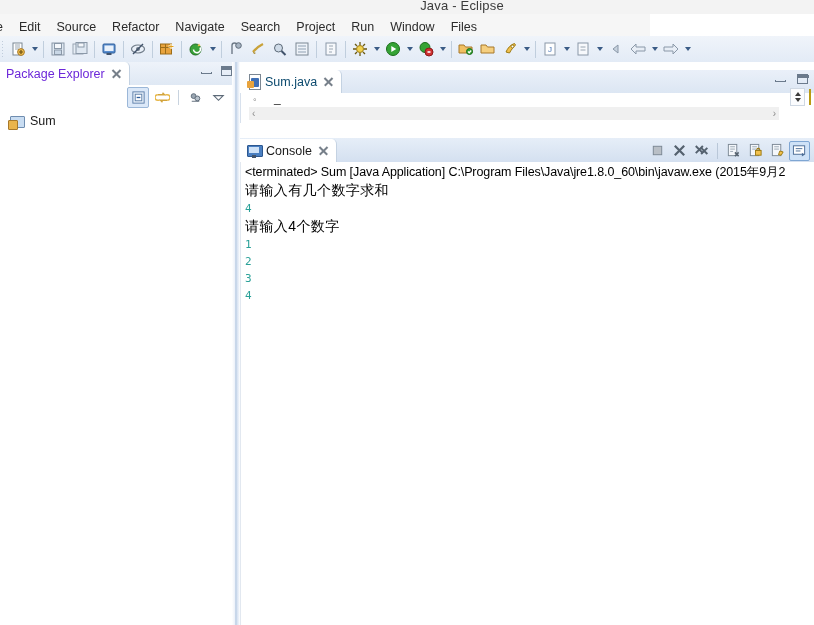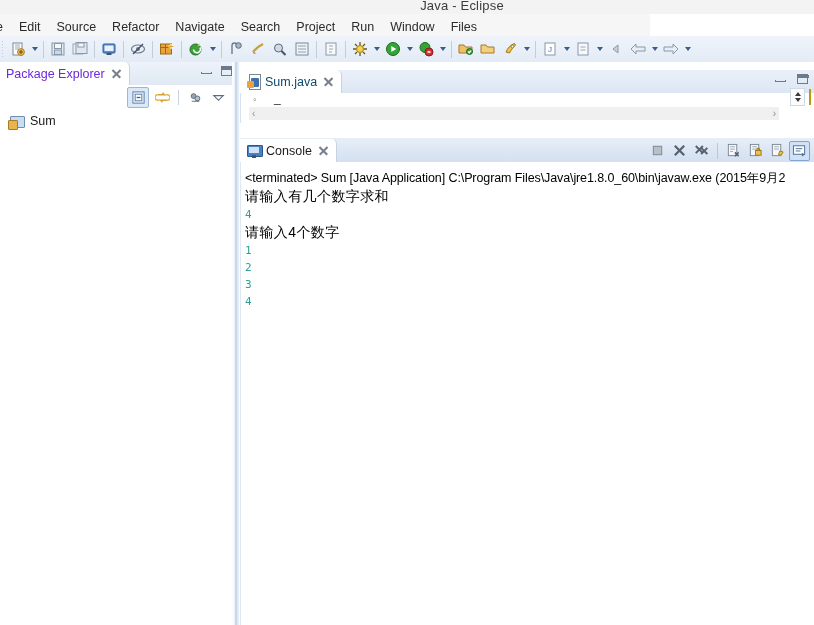--- a/index.html
+++ b/index.html
@@ -163,21 +163,21 @@
   .con-tools{
     position:absolute;right:4px;top:2px;height:21px;display:flex;align-items:center;gap:1px;
   }
   .con-tbtn{width:21px;height:20px;display:flex;align-items:center;justify-content:center;border-radius:2px;}
   .con-tbtn.active{background:#cfe2f7;border:1px solid #7fa6d3;box-sizing:border-box;}
   .con-tsep{width:1px;height:16px;background:#b9c7d8;margin:0 4px;}
 
   .con-body{
     position:absolute;left:0;top:24px;width:574px;height:463px;background:#fff;
     border-left:1px solid #e2e8f0;box-sizing:border-box;
-    padding:8px 0 0 2px;overflow:hidden;
+    padding:2px 0 0 2px;overflow:hidden;
   }
   .con-line{
     font-family:"Liberation Sans","DejaVu Sans",sans-serif;
     font-size:12.5px;color:#000;white-space:nowrap;line-height:17px;height:17px;
     padding-left:2px;
   }
   .con-line.hdr{font-size:12.5px;letter-spacing:-0.1px;}
   .con-line.cn{font-size:14px;line-height:19px;height:19px;letter-spacing:.4px;}
   .con-line.inp{color:#2aa198;font-family:"DejaVu Sans Mono","Liberation Mono",monospace;font-size:11px;line-height:17px;height:17px;}
 

